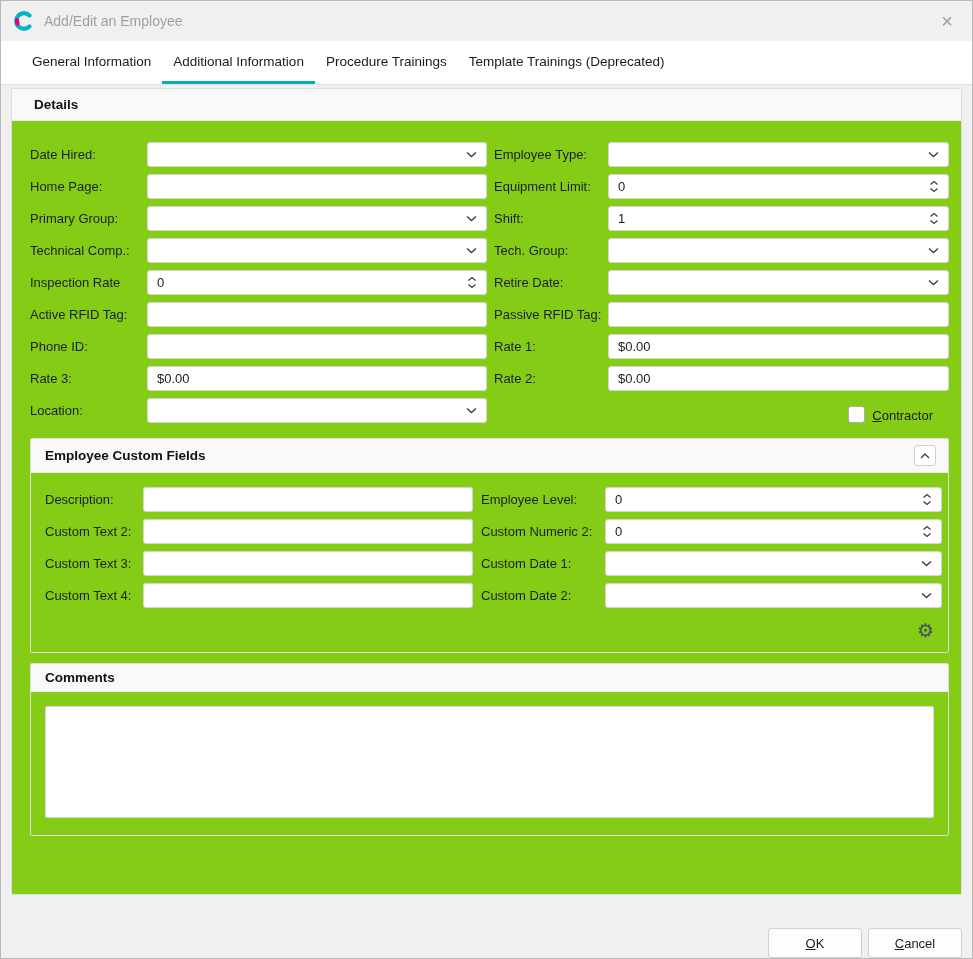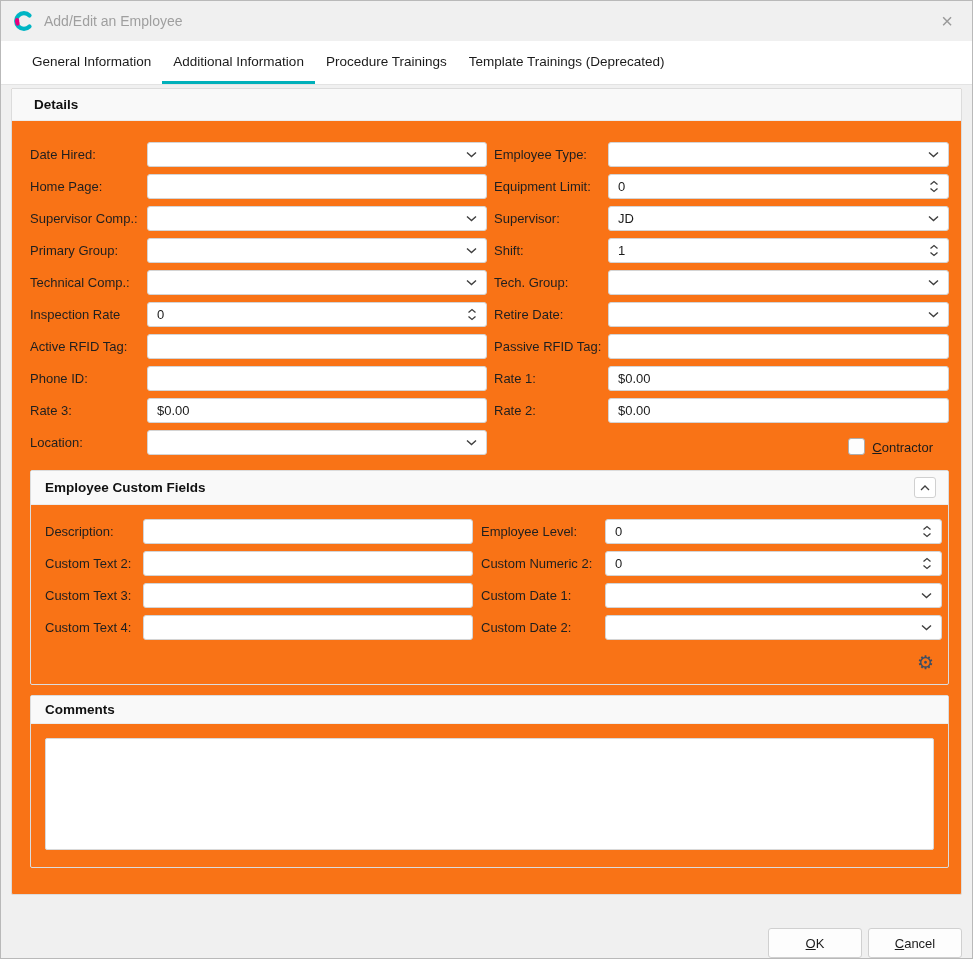--- a/index.html
+++ b/index.html
@@ -14,21 +14,21 @@
   .title-text { color:#9f9f9f; font-size:14px; margin-left:9px; }
   .close-btn { margin-left:auto; color:#9a9a9a; font-size:20px; width:30px; height:30px; display:flex; align-items:center; justify-content:center; cursor:default; }
 
   
   .tabbar { background:#fff; flex:0 0 44px; display:flex; align-items:stretch; padding:0 0 0 20px; border-bottom:1px solid #e3e3e3; }
   .tab { display:flex; align-items:center; padding:0 11px; font-size:13.5px; color:#1b1b1b; border-bottom:3px solid transparent; cursor:default; }
   .tab.active { border-bottom-color:#00b0ba; }
 
   
   .content { flex:1; padding:3px 10px 0; display:flex; }
-  .groupbox { background:#f97316; border:1px solid #dcdcdc; border-radius:2px; }
+  .groupbox { background:#84cc16; border:1px solid #dcdcdc; border-radius:2px; }
   .gb-details { flex:1; display:flex; flex-direction:column; }
   .gb-header { font-weight:bold; font-size:13.5px; color:#111; padding:8px 12px 8px 22px; border-bottom:1px solid #ececec; background:#f9f9f9; display:flex; align-items:center; justify-content:space-between; }
   .gb-header.inner { padding-left:14px; padding-top:6px; padding-bottom:6px; }
 
   .details-body { padding:21px 12px 14px 18px; flex:1; display:flex; flex-direction:column; }
 
   .form-row { display:grid; grid-template-columns:117px 340px 7px 114px 1fr; align-items:center; margin-bottom:7px; height:25px; }
   .flabel { font-size:13px; color:#1f1f1f; white-space:nowrap; }
 
   .control { height:25px; border:1px solid #d4d4d4; border-radius:3px; background:#fff; display:flex; align-items:center; justify-content:space-between; padding:0 9px; color:#1b1b1b; overflow:hidden; }
@@ -120,37 +120,20 @@
           <label class="flabel">Equipment Limit:</label>
           <div class="control">
             <span class="cvalue">0</span>
             <svg class="spin-icon" width="10" height="13" viewBox="0 0 10 13">
                 <path d="M1.5 4.5 L5 1.5 L8.5 4.5" fill="none" stroke="#3f3f3f" stroke-width="1.3"></path>
                 <path d="M1.5 8.5 L5 11.5 L8.5 8.5" fill="none" stroke="#3f3f3f" stroke-width="1.3"></path>
               </svg>
           </div>
         </div>
 
-        <div class="form-row">
-          <label class="flabel">Supervisor Comp.:</label>
-          <div class="control">
-            <span class="cvalue"></span>
-            <svg class="chev" width="11" height="7" viewBox="0 0 11 7">
-                <path d="M1 1.5 L5.5 5.5 L10 1.5" fill="none" stroke="#3f3f3f" stroke-width="1.4"></path>
-              </svg>
-          </div>
-          <span></span>
-          <label class="flabel">Supervisor:</label>
-          <div class="control">
-            <span class="cvalue">JD</span>
-            <svg class="chev" width="11" height="7" viewBox="0 0 11 7">
-                <path d="M1 1.5 L5.5 5.5 L10 1.5" fill="none" stroke="#3f3f3f" stroke-width="1.4"></path>
-              </svg>
-          </div>
-        </div>
 
         <div class="form-row">
           <label class="flabel">Primary Group:</label>
           <div class="control">
             <span class="cvalue"></span>
             <svg class="chev" width="11" height="7" viewBox="0 0 11 7">
                 <path d="M1 1.5 L5.5 5.5 L10 1.5" fill="none" stroke="#3f3f3f" stroke-width="1.4"></path>
               </svg>
           </div>
           <span></span>

